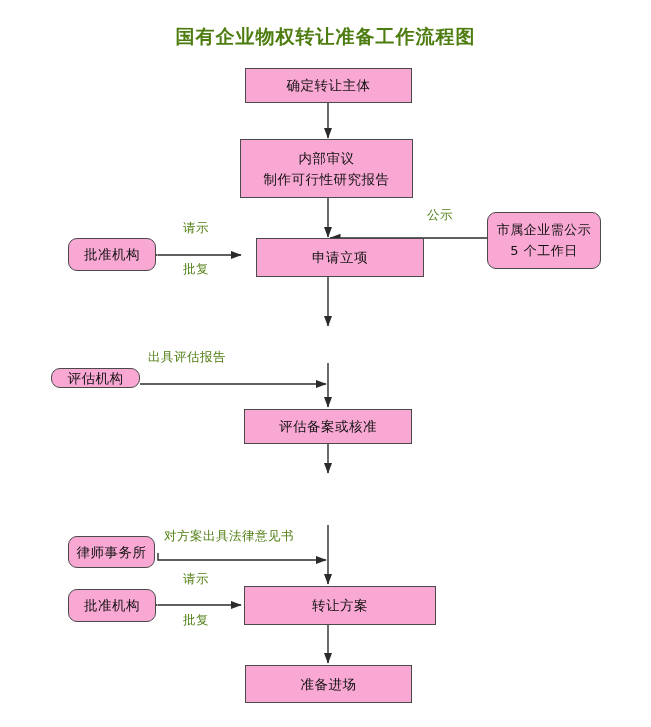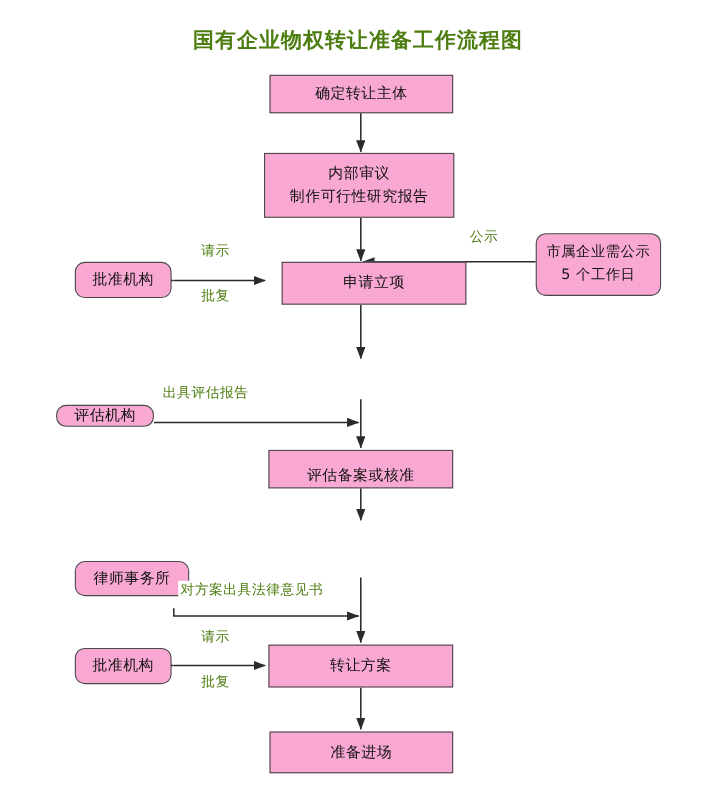--- a/index.html
+++ b/index.html
@@ -119,47 +119,47 @@
   <div class="node" style="left:240px; top:139px; width:173px; height:59px;">
     <span>内部审议</span>
     <span class="line2">制作可行性研究报告</span>
   </div>
 
   <div class="node" style="left:244px; top:238px; width:168px; height:39px;margin-left:12px;">
     <span>申请立项</span>
   </div>
 
 
-  <div class="node" style="left:244px; top:409px; width:168px; height:35px;justify-content:flex-end;">
+  <div class="node" style="left:244px; top:409px; width:168px; height:35px;">
     <span>评估备案或核准</span>
   </div>
 
 
-  <div class="node" style="left:244px; top:586px; width:168px; height:39px;">
+  <div class="node" style="left:244px; top:586px; width:192px; height:39px;">
     <span>转让方案</span>
   </div>
 
   <div class="node" style="left:245px; top:665px; width:167px; height:38px;">
     <span>准备进场</span>
   </div>
 
   <div class="node rounded" style="left:68px; top:238px; width:88px; height:33px;">
     <span>批准机构</span>
   </div>
 
   <div class="node rounded" style="left:487px; top:212px; width:114px; height:57px; font-size:13px;">
     <span>市属企业需公示</span>
     <span class="line2">5 个工作日</span>
   </div>
 
   <div class="node rounded" style="left:51px; top:368px; width:89px; height:20px;">
     <span>评估机构</span>
   </div>
 
-  <div class="node rounded" style="left:68px; top:510px; width:104px; height:32px;">
+  <div class="node rounded" style="left:68px; top:536px; width:87px; height:32px;">
     <span>律师事务所</span>
   </div>
 
   <div class="node rounded" style="left:68px; top:589px; width:88px; height:33px;">
     <span>批准机构</span>
   </div>
 
   <div class="edge-label" style="left:181px; top:220px;">请示</div>
 
   <div class="edge-label" style="left:181px; top:261px;">批复</div>

